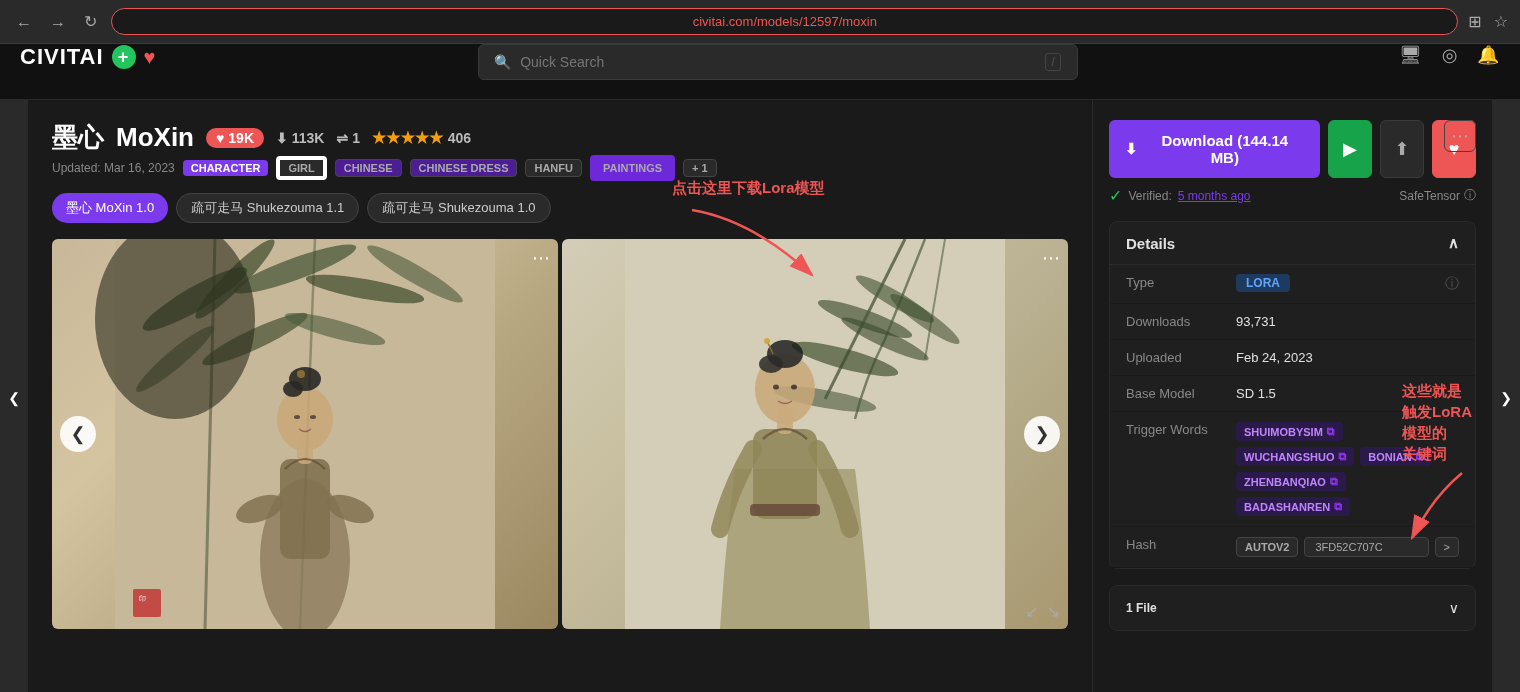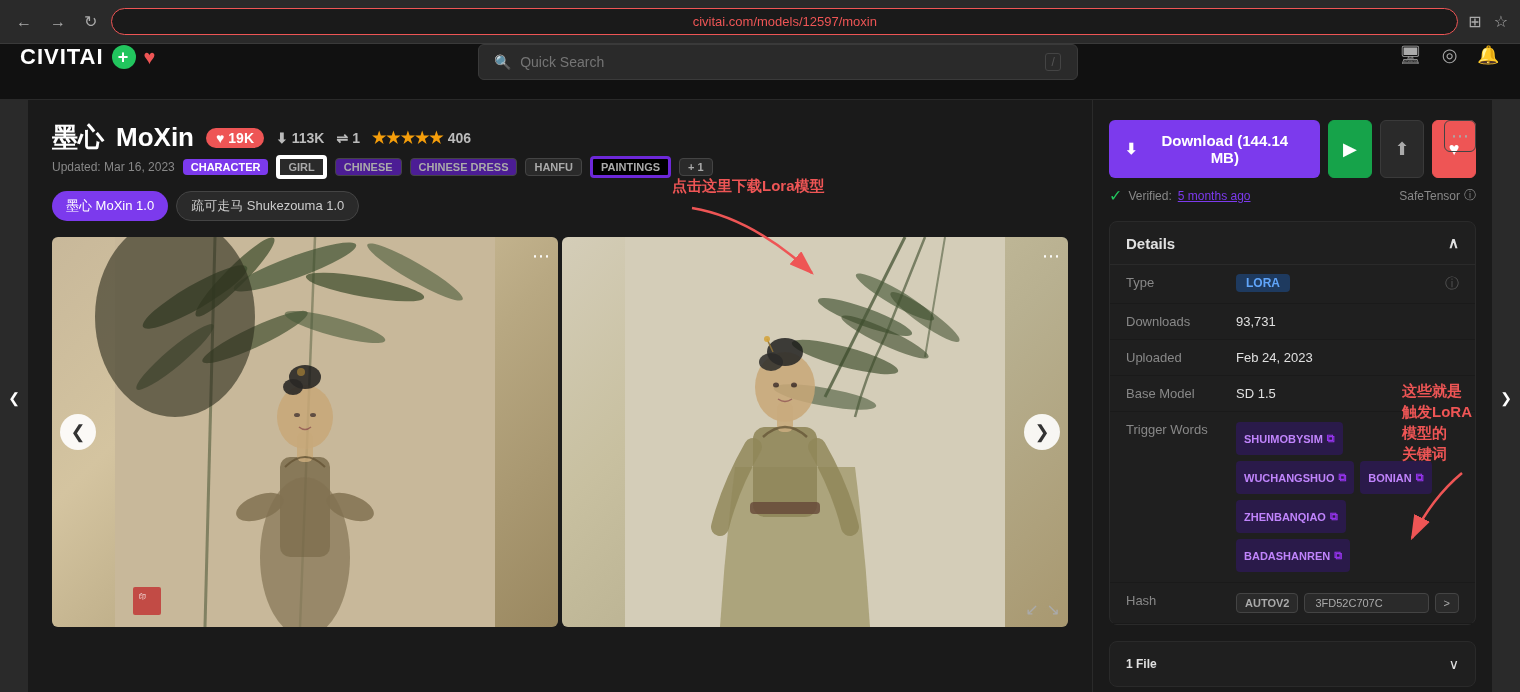--- a/index.html
+++ b/index.html
@@ -188,21 +188,21 @@
       border-radius: 4px;
       font-size: 11px;
       font-weight: 600;
       text-transform: uppercase;
     }
     .tag-character { background: #7c3aed; color: white; }
     .tag-girl { background: #2a2a2a; color: #aaa; border: 4px solid #ffffff; }
     .tag-chinese { background: #4c1d95; color: #aaa; border: 1px solid #444; }
     .tag-dress { background: #4c1d95; color: #aaa; border: 1px solid #444; }
     .tag-hanfu { background: #2a2a2a; color: #aaa; border: 1px solid #444; }
-    .tag-paintings { background: #000000; color: #aaa; border: 3px solid #6d28d9; }
+    .tag-paintings { background: #6d28d9; color: #aaa; border: 5px solid #6d28d9; }
     .tag-plus { background: #2a2a2a; color: #aaa; border: 1px solid #444; }
     .version-tabs {
       display: flex;
       gap: 8px;
       margin-bottom: 16px;
     }
     .version-tab {
       padding: 5px 14px;
       border-radius: 20px;
       font-size: 13px;
@@ -425,21 +425,21 @@
     }
     .trigger-tags {
       display: flex;
       flex-wrap: wrap;
       gap: 6px;
       align-items: center;
     }
     .trigger-tag {
       background: #2a1a4a;
       color: #c084fc;
-      padding: 10px 8px;
+      padding: 3px 8px;
       border-radius: 4px;
       font-size: 11px;
       font-weight: 600;
       text-transform: uppercase;
       display: flex;
       align-items: center;
       gap: 4px;
       cursor: pointer;
     }
     .trigger-copy {
@@ -575,20 +575,21 @@
         <span class="tag tag-girl">GIRL</span>
         <span class="tag tag-chinese">CHINESE</span>
         <span class="tag tag-dress">CHINESE DRESS</span>
         <span class="tag tag-hanfu">HANFU</span>
         <span class="tag tag-paintings">PAINTINGS</span>
         <span class="tag tag-plus">+ 1</span>
       </div>
 
       <div class="version-tabs">
         <button class="version-tab version-tab-active">墨心 MoXin 1.0</button>
+        <button class="version-tab version-tab-inactive">疏可走马 Shukezouma 1.1</button>
         <button class="version-tab version-tab-inactive">疏可走马 Shukezouma 1.0</button>
       </div>
     </div>
 
     <div class="gallery annotation-area">
 
       <div class="gallery-img">
         <div class="gallery-img-placeholder img1-bg">
 
           <svg viewBox="0 0 380 390" style="position:absolute;top:0;left:0;width:100%;height:100%;">

